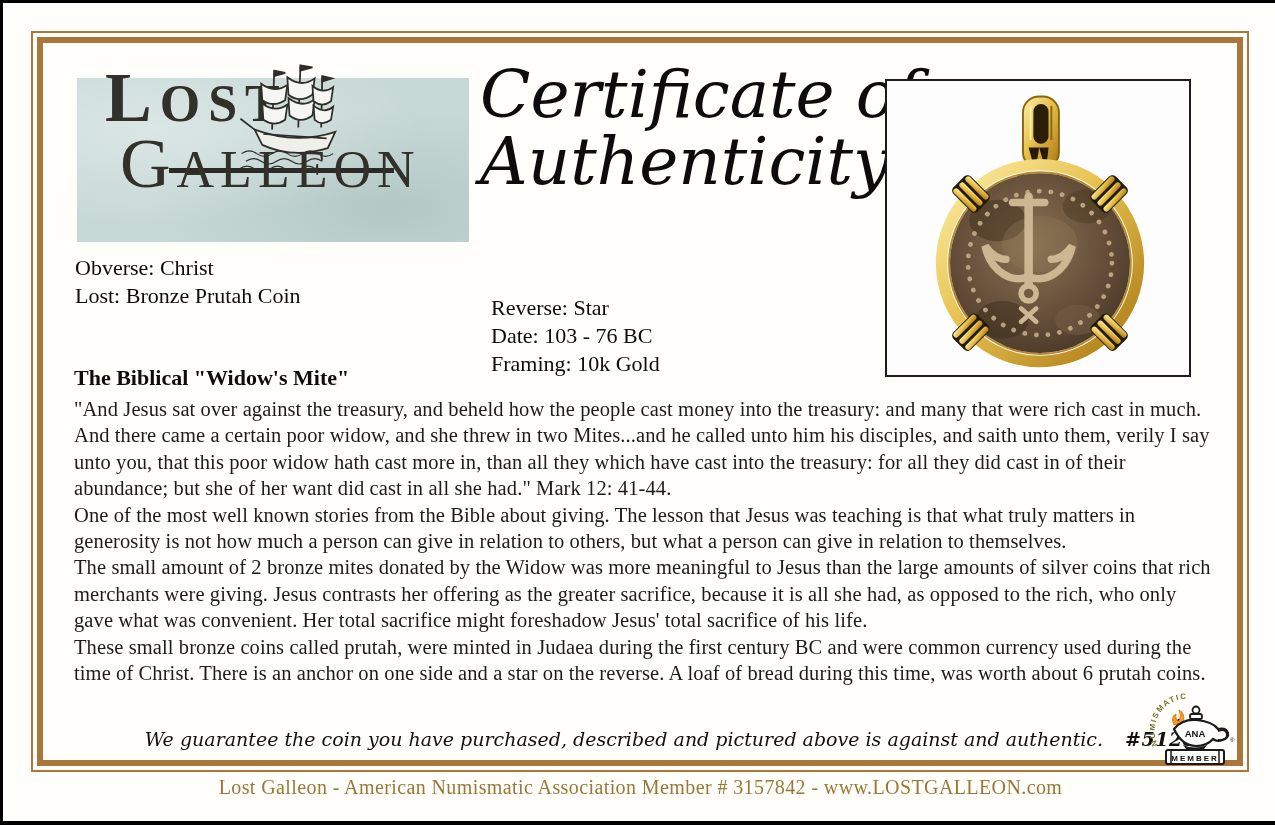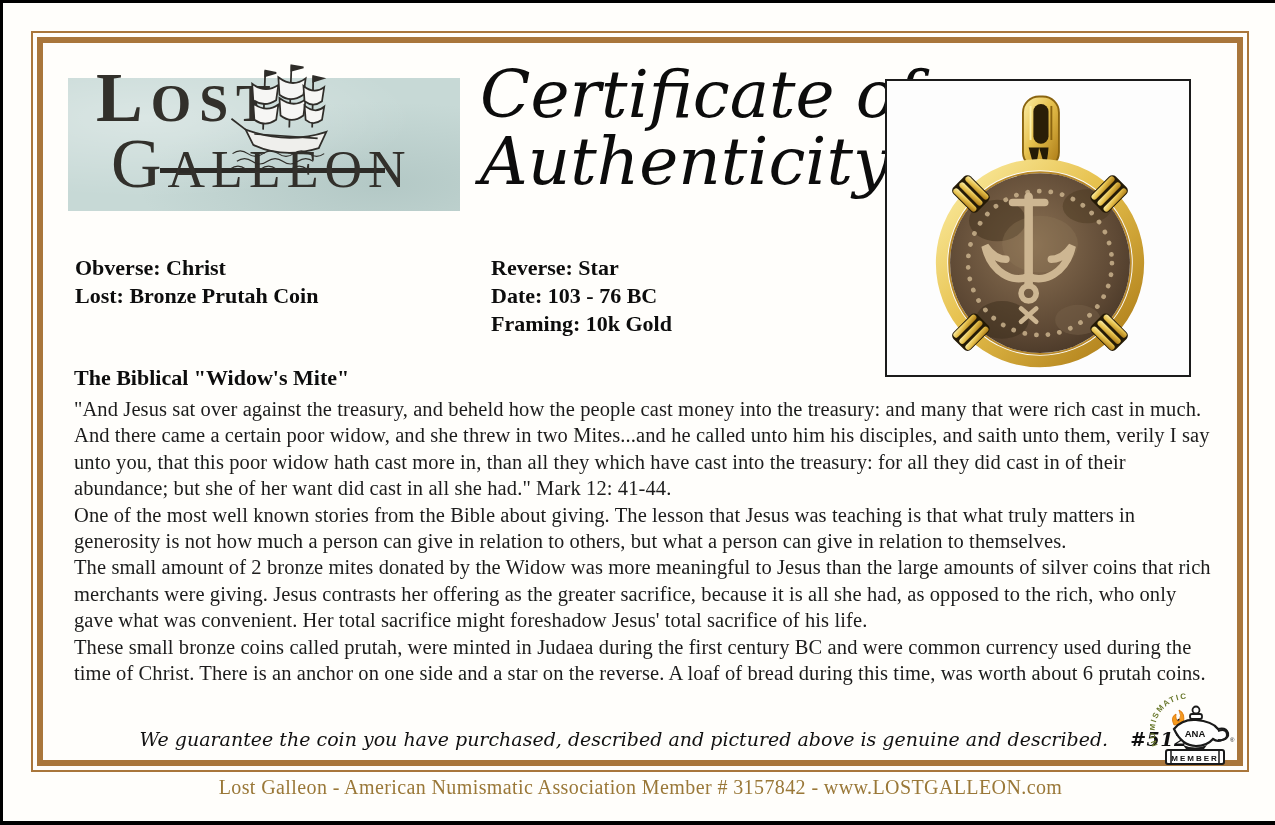--- a/index.html
+++ b/index.html
@@ -15,21 +15,21 @@
     position:absolute; left:28px; top:28px; width:1218px; height:741px;
     border:2px solid #a9763b;
   }
   .cert-inner {
     position:absolute; left:34px; top:34px; width:1206px; height:729px;
     border:6px solid #a9763b;
   }
 
   
   .logo-box {
-    position:absolute; left:65px; top:75px; width:392px; height:133px;
+    position:absolute; left:74px; top:75px; width:392px; height:164px;
     background:
       radial-gradient(ellipse at 20% 30%, rgba(255,255,255,.35), rgba(255,255,255,0) 60%),
       radial-gradient(ellipse at 80% 80%, rgba(120,150,148,.25), rgba(255,255,255,0) 55%),
       #c7d9d6;
   }
   .logo-lost {
     position:absolute; left:28px; top:-4px; font-size:52px; font-weight:600;
     letter-spacing:8px; color:#32302b; font-family:"Liberation Serif", serif;
   }
   .logo-galleon {
@@ -52,22 +52,22 @@
   
   .photo-box {
     position:absolute; left:882px; top:76px; width:306px; height:298px;
     background:#fdfdfd; border:2px solid #1b1b1b;
   }
   .photo-box svg { position:absolute; left:11px; top:2px; }
 
   
   .details { position:absolute; top:251px; font-size:22px; font-weight:bold; color:#0d0d0d; line-height:28px; }
   .details-left { left:72px; }
-  .details-right { left:488px; }
-  .detail-row span { font-weight:bold; }
+  .details-right { left:488px;margin-top:40px; }
+  .detail-row span { font-weight:normal; }
 
   
   .body-text { position:absolute; left:71px; top:362px; width:1144px; color:#1c1c1c; }
   .body-heading { font-size:22px; font-weight:bold; margin-bottom:5px; color:#0d0d0d; }
   .body-text p { font-size:20.5px; line-height:26.4px; letter-spacing:0.1px; }
 
   
   .guarantee {
     position:absolute; left:38px; top:725px; width:1199px; text-align:center;
     font-family:"DejaVu Serif", serif; font-style:italic; font-size:19px; color:#111;
@@ -194,21 +194,21 @@
 
   <div class="body-text">
     <div class="body-heading">The Biblical "Widow's Mite"</div>
     <p>"And Jesus sat over against the treasury, and beheld how the people cast money into the treasury: and many that were rich cast in much. And there came a certain poor widow, and she threw in two Mites...and he called unto him his disciples, and saith unto them, verily I say unto you, that this poor widow hath cast more in, than all they which have cast into the treasury: for all they did cast in of their abundance; but she of her want did cast in all she had." Mark 12: 41-44.</p>
     <p>One of the most well known stories from the Bible about giving. The lesson that Jesus was teaching is that what truly matters in generosity is not how much a person can give in relation to others, but what a person can give in relation to themselves.</p>
     <p>The small amount of 2 bronze mites donated by the Widow was more meaningful to Jesus than the large amounts of silver coins that rich merchants were giving. Jesus contrasts her offering as the greater sacrifice, because it is all she had, as opposed to the rich, who only gave what was convenient. Her total sacrifice might foreshadow Jesus' total sacrifice of his life.</p>
     <p>These small bronze coins called prutah, were minted in Judaea during the first century BC and were common currency used during the time of Christ. There is an anchor on one side and a star on the reverse. A loaf of bread during this time, was worth about 6 prutah coins.</p>
   </div>
 
   <div class="guarantee">
-    <span>We guarantee the coin you have purchased, described and pictured above is genuine and described.</span><span class="cert-number">#5128</span>
+    <span>We guarantee the coin you have purchased, described and pictured above is against and authentic.</span><span class="cert-number">#5128</span>
   </div>
 
   <svg class="ana" viewBox="0 0 88 76">
     <defs>
         <path id="anaArc" d="M8,52 A32,32 0 0 1 58,14"></path>
       </defs>
     <text font-size="8" font-weight="bold" fill="#6b7a2e" font-family="Liberation Sans, sans-serif" letter-spacing="1.5">
       <textPath href="#anaArc">NUMISMATIC</textPath>
     </text>
     <g>

